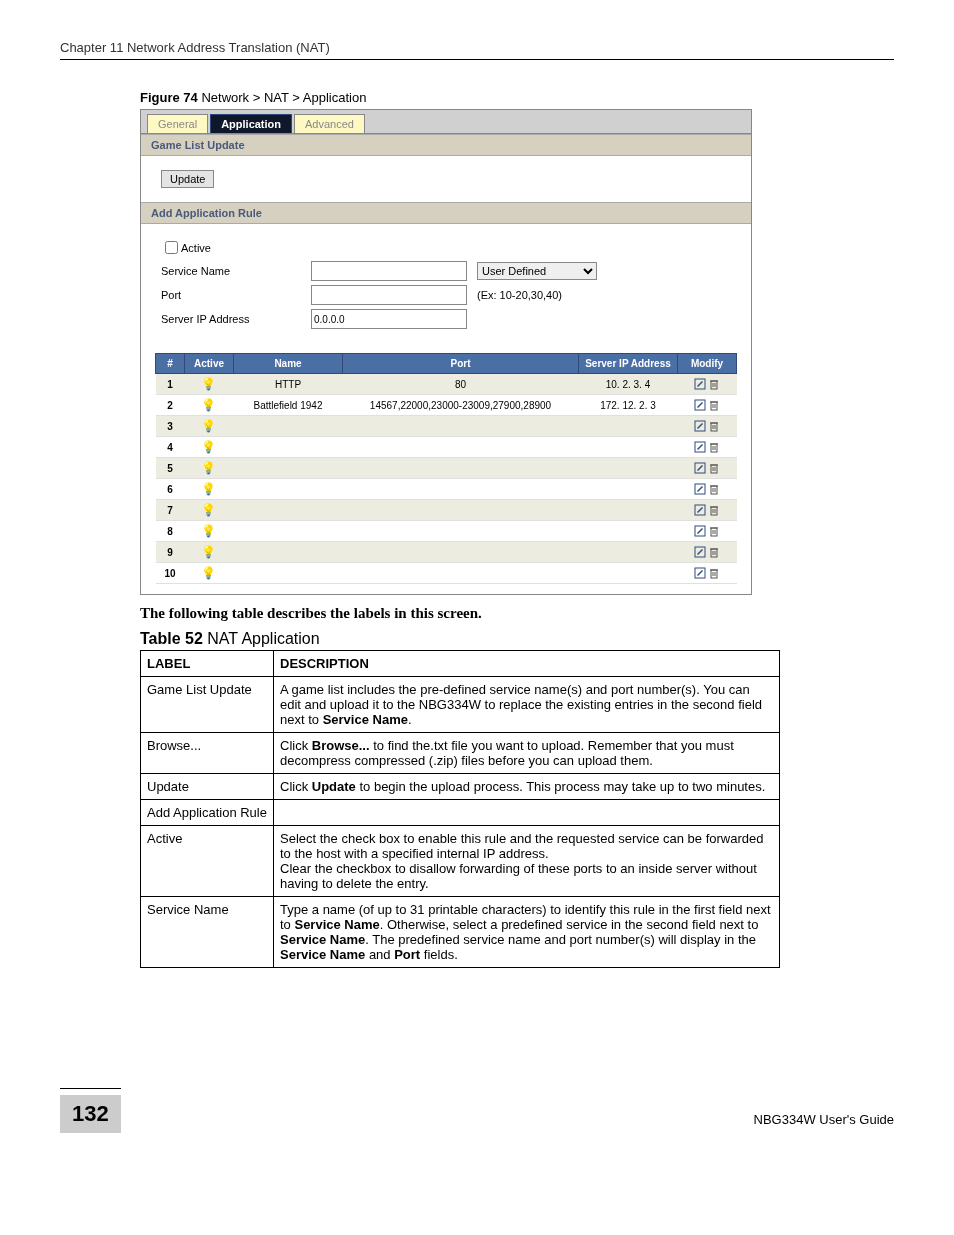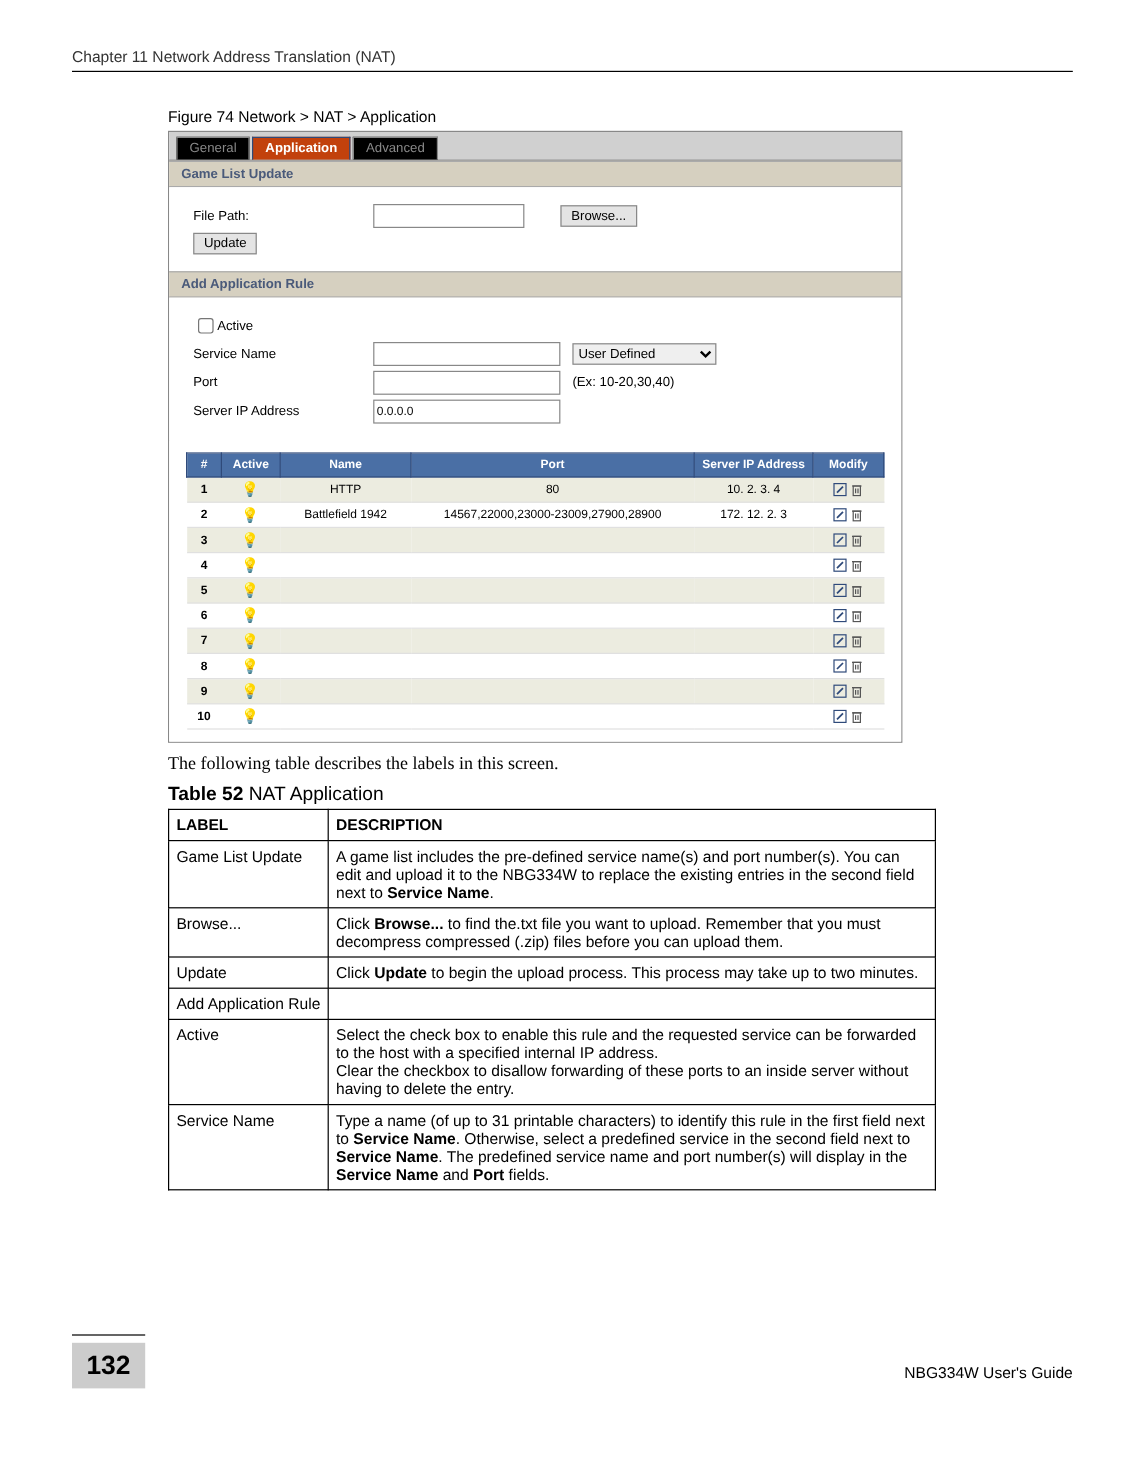--- a/index.html
+++ b/index.html
@@ -19,45 +19,45 @@
   hr {
     border: none;
     border-top: 1px solid #000;
     margin: 4px 0 30px 0;
   }
   .figure-caption {
     font-size: 13px;
     margin-bottom: 4px;
     margin-left: 80px;
   }
-  .figure-caption b { font-weight: normal; }
+  .figure-caption b { font-weight: bold; }
   .app-window {
     border: 1px solid #888;
     margin-left: 80px;
     width: 610px;
     background: #fff;
     font-size: 11px;
   }
   .tabbar {
     background: #d0d0d0;
     padding: 4px 6px 0 6px;
     border-bottom: 1px solid #888;
     display: flex;
   }
   .tab {
     padding: 3px 10px;
     border: 1px solid #888;
     border-bottom: none;
     margin-right: 2px;
-    background: #000000;
+    background: #fef9c3;
     color: #888;
     font-size: 11px;
   }
   .tab.active {
-    background: #c2410c;
+    background: #0f172a;
     color: #fff;
     font-weight: bold;
     border-color: #2f4a7a;
   }
   .section-band {
     background: #d6d0c0;
     padding: 4px 10px;
     color: #4a5a7a;
     font-weight: bold;
     font-size: 11px;
@@ -119,20 +119,21 @@
   .bulb.dim { color:#b0b0b0; }
   .modcell { white-space: nowrap; }
   .icon-edit, .icon-del {
     display:inline-block; width:12px; height:12px; vertical-align:middle;
   }
 
   .narrative {
     margin: 10px 0 8px 80px;
     font-family: "Times New Roman", serif;
     font-size: 15px;
+    font-weight: bold;
   }
   .table-caption {
     font-size: 16px;
     margin-left: 80px;
     margin-bottom: 2px;
   }
   table.desc {
     border-collapse: collapse;
     margin-left: 80px;
     width: 640px;
@@ -182,26 +183,20 @@
 
 <div class="app-window">
   <div class="tabbar">
     <div class="tab">General</div>
     <div class="tab active">Application</div>
     <div class="tab">Advanced</div>
   </div>
 
   <div class="section-band">Game List Update</div>
   <div class="section-body">
-    <div class="formrow">
-      <span class="lbl">File Path:</span>
-      <input type="text" style="width: 120px;">
-      <span style="width:30px"></span>
-      <span class="btn">Browse...</span>
-    </div>
     <div class="formrow">
       <span class="btn">Update</span>
     </div>
   </div>
 
   <div class="section-band">Add Application Rule</div>
   <div class="section-body">
     <div class="formrow">
       <input type="checkbox" style="">
       <span>Active</span>

